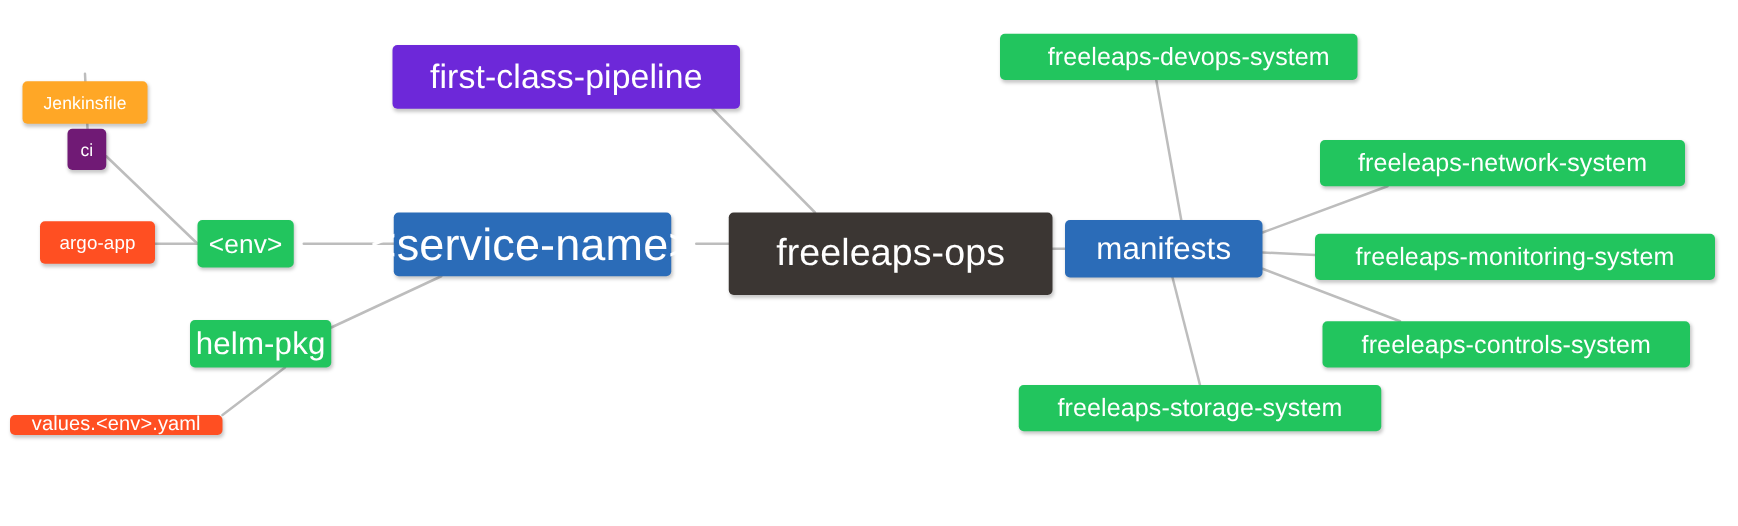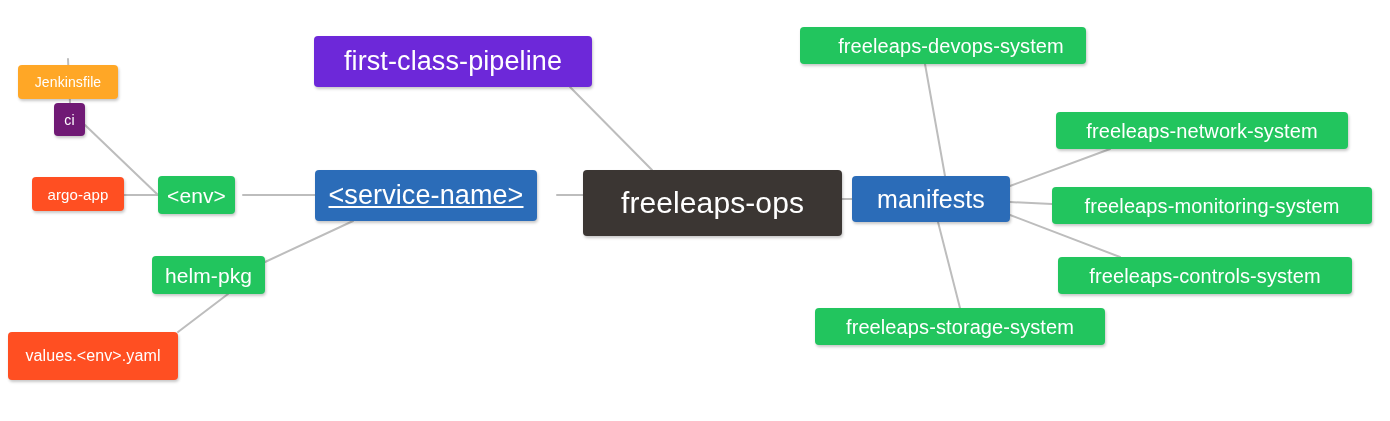--- a/index.html
+++ b/index.html
@@ -59,24 +59,24 @@
       <line x1="1010" y1="186" x2="1110" y2="149" stroke="#bdbdbd" stroke-width="2" stroke-linecap="round"></line>
       <line x1="1010" y1="202" x2="1052" y2="204" stroke="#bdbdbd" stroke-width="2" stroke-linecap="round"></line>
       <line x1="1010" y1="215" x2="1120" y2="257" stroke="#bdbdbd" stroke-width="2" stroke-linecap="round"></line>
       <line x1="938" y1="222" x2="960" y2="308" stroke="#bdbdbd" stroke-width="2" stroke-linecap="round"></line>
     </svg>
   <div id="node-layer">
       <div class="node" style="left: 18px; top: 25px; width: 100px; height: 34px; background: rgb(255, 167, 38); font-size: 14px; margin-top: 40px;">Jenkinsfile</div>
       <div class="node" style="left: 54px; top: 103px; width: 31px; height: 33px; background: #701a75; font-size: 14px;">ci</div>
       <div class="node" style="left: 32px; top: 177px; width: 92px; height: 34px; background: rgb(255, 79, 34); font-size: 15px;">argo-app</div>
       <div class="node" style="left: 158px; top: 176px; width: 77px; height: 38px; background: rgb(34, 197, 94); font-size: 21px;">&lt;env&gt;</div>
-      <div class="node" style="left: 152px; top: 256px; width: 113px; height: 38px; background: rgb(34, 197, 94); font-size: 21px; text-align: center;">helm-pkg</div>
-      <div class="node" style="left: 8px; top: 332px; width: 170px; height: 48px; background: rgb(255, 79, 34); font-size: 16px;">values.&lt;env&gt;.yaml</div>
+      <div class="node" style="left: 152px; top: 256px; width: 113px; height: 38px; background: rgb(34, 197, 94); font-size: 25px; text-align: center;">helm-pkg</div>
+      <div class="node" style="left: 8px; top: 332px; width: 170px; height: 16px; background: rgb(255, 79, 34); font-size: 16px;">values.&lt;env&gt;.yaml</div>
       <div class="node" style="left: 314px; top: 36px; width: 278px; height: 51px; background: #6d28d9; font-size: 27px;">first-class-pipeline</div>
-      <div class="node" style="left: 315px; top: 170px; width: 222px; height: 51px; background: rgb(43, 108, 184); font-size: 27px; text-decoration: underline;">&lt;service-name&gt;</div>
+      <div class="node" style="left: 315px; top: 170px; width: 222px; height: 51px; background: rgb(43, 108, 184); font-size: 36px;">&lt;service-name&gt;</div>
       <div class="node" style="left: 583px; top: 170px; width: 259px; height: 66px; background: rgb(59, 54, 51); font-size: 30px;">freeleaps-ops</div>
       <div class="node" style="left: 852px; top: 176px; width: 158px; height: 46px; background: rgb(43, 108, 184); font-size: 25px;">manifests</div>
       <div class="node" style="left: 800px; top: 27px; width: 286px; height: 37px; background: rgb(34, 197, 94); font-size: 20px; padding-left: 16px;">freeleaps-devops-system</div>
       <div class="node" style="left: 1056px; top: 112px; width: 292px; height: 37px; background: rgb(34, 197, 94); font-size: 20px;">freeleaps-network-system</div>
       <div class="node" style="left: 1052px; top: 187px; width: 320px; height: 37px; background: rgb(34, 197, 94); font-size: 20px; text-align: right;">freeleaps-monitoring-system</div>
       <div class="node" style="left: 1058px; top: 257px; width: 294px; height: 37px; background: rgb(34, 197, 94); font-size: 20px;">freeleaps-controls-system</div>
       <div class="node" style="left: 815px; top: 308px; width: 290px; height: 37px; background: rgb(34, 197, 94); font-size: 20px;">freeleaps-storage-system</div>
     </div>
 </div>
 

